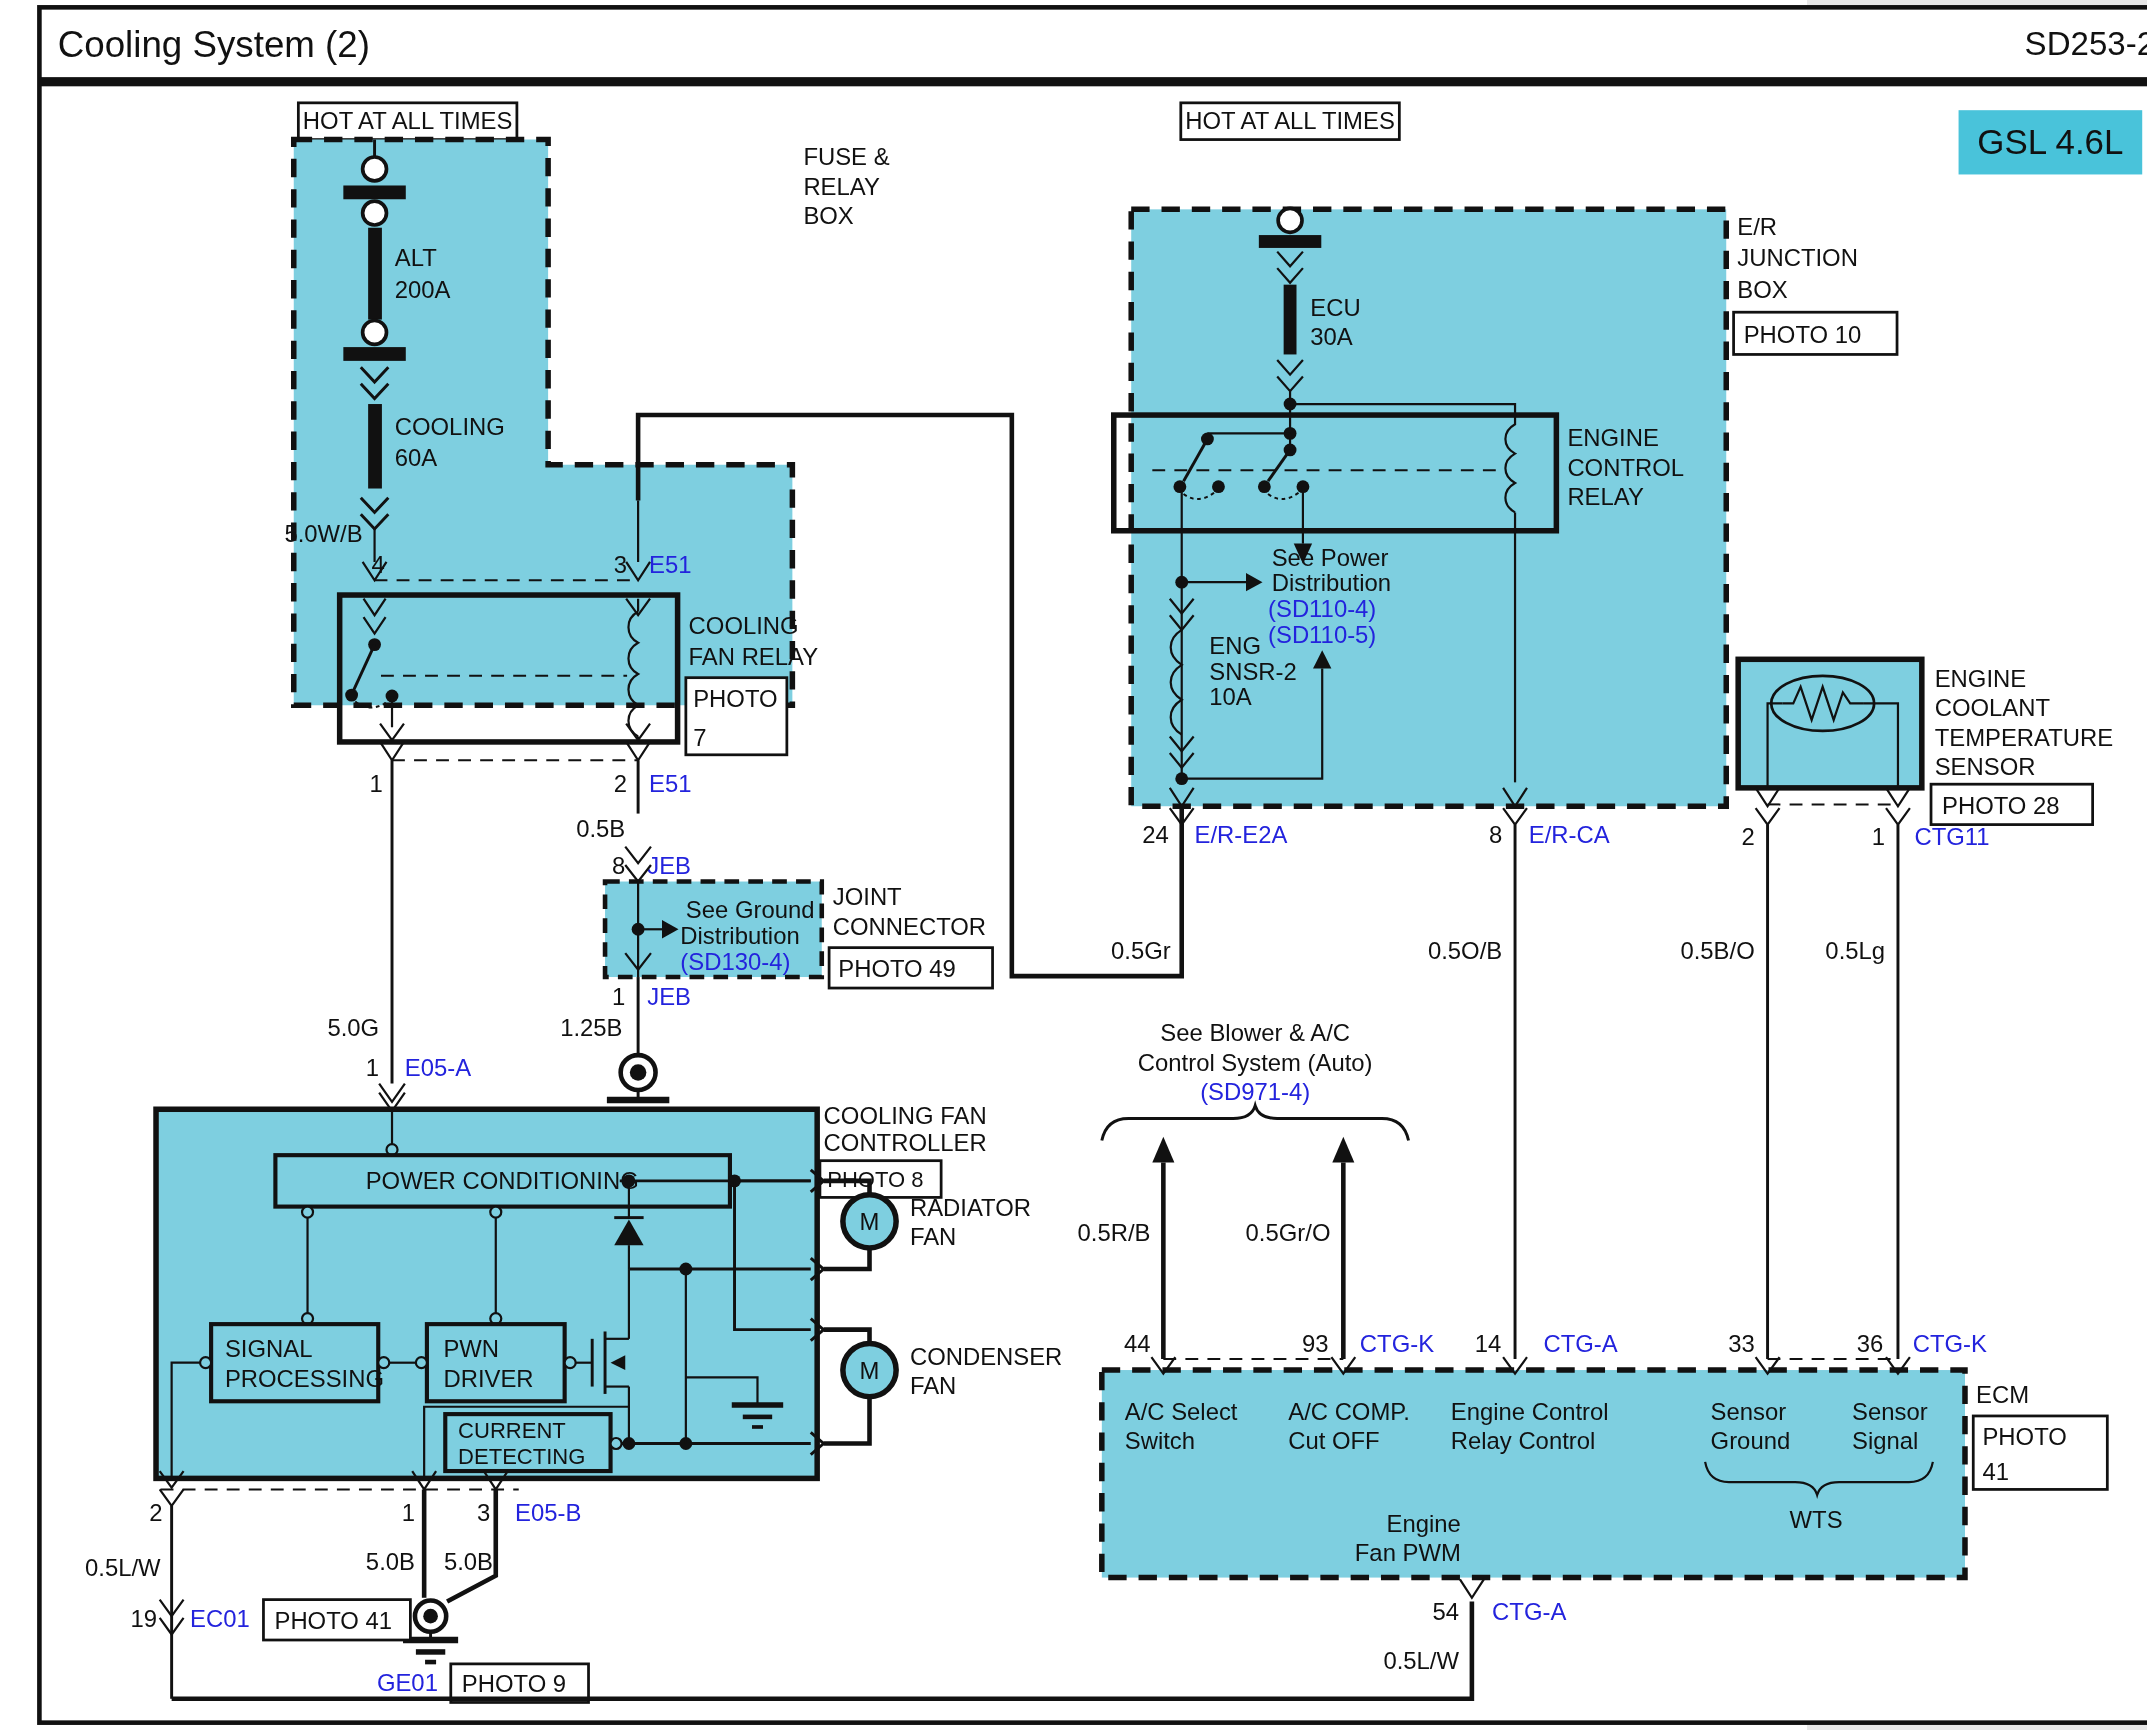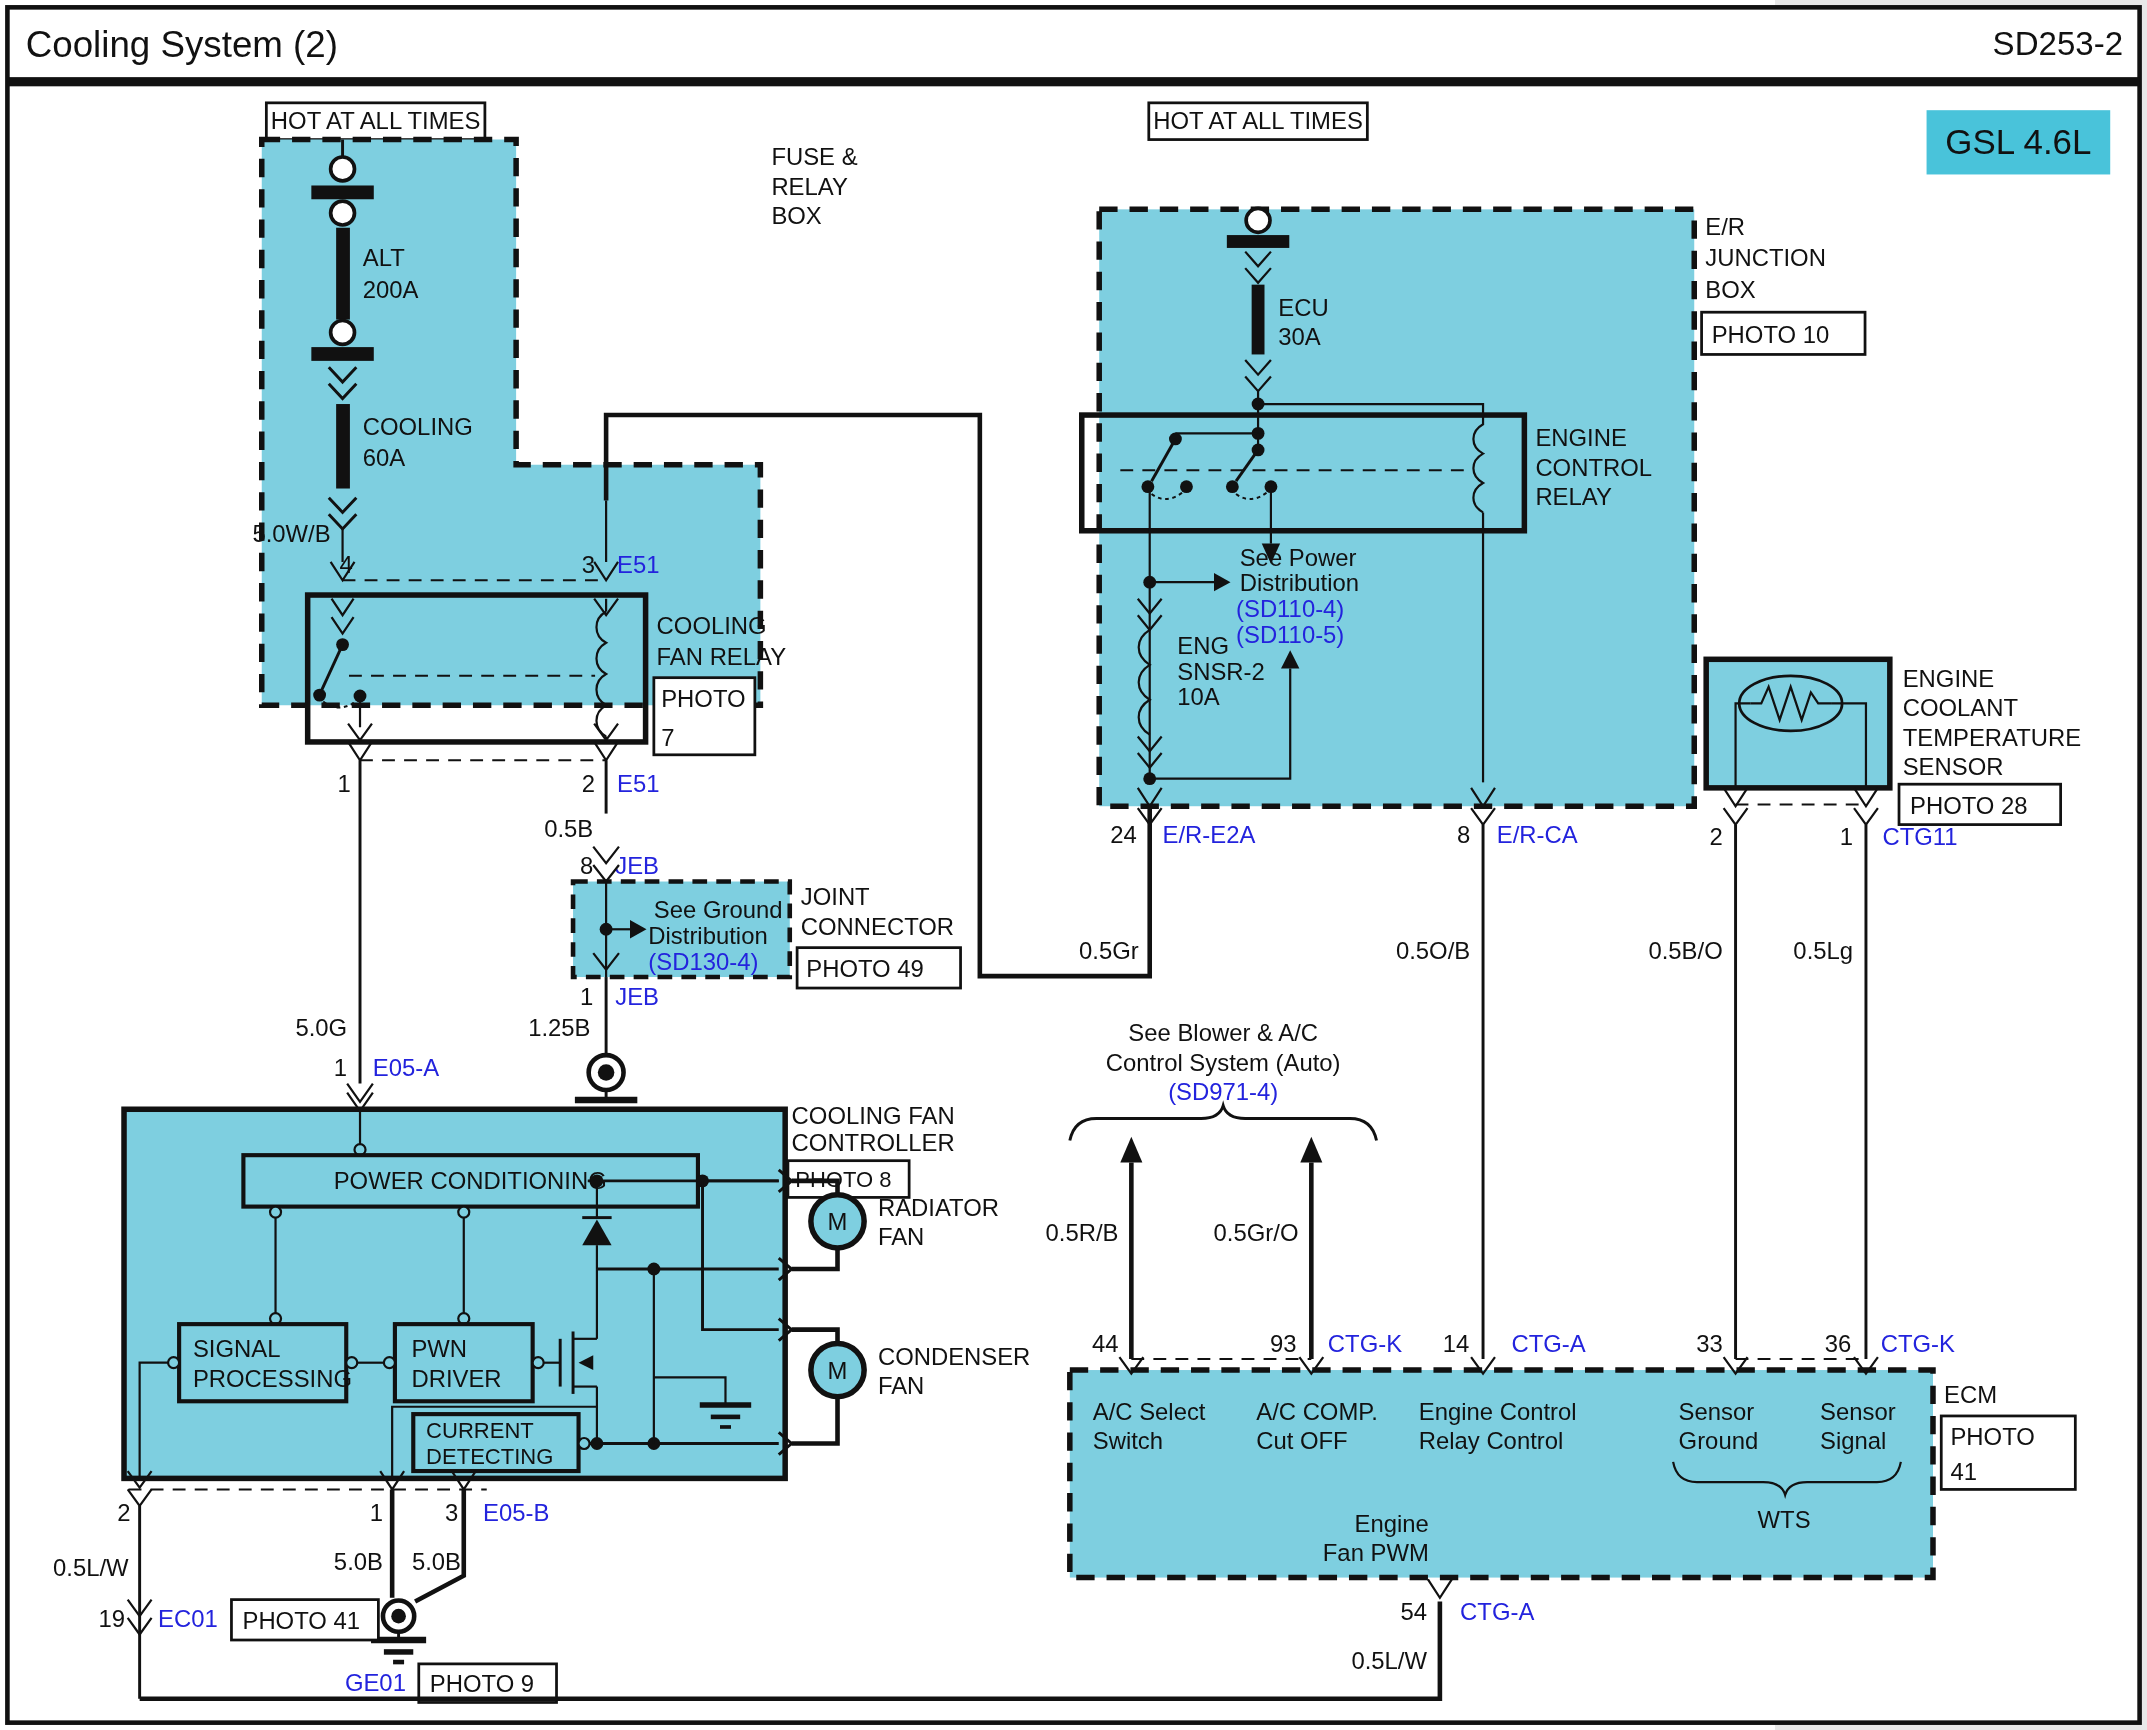--- a/index.html
+++ b/index.html
@@ -1,16 +1,16 @@
 <!DOCTYPE html>
 <html style="font-size:14.7px"><head>
 <meta charset="utf-8">
 <style>
   html,body{margin:0;padding:0;background:#e8e8e8;}
-  #page{position:relative;width:1775px;height:1730px;background:#ffffff;font-family:"Liberation Sans","DejaVu Sans",sans-serif;}
+  #page{position:relative;width:1775px;height:1730px;background:#ffffff;font-family:"Liberation Sans","DejaVu Sans",sans-serif;padding-left:32px;}
   svg{display:block;}
   text{fill:#111;font-family:"Liberation Sans","DejaVu Sans",sans-serif;font-size:26px;}
   .ttl{font-size:40px;}
   .code{font-size:36px;}
   .badge-t{font-size:38px;}
   .blue{fill:#2323dd;}
   .mid{text-anchor:middle;}
   .end{text-anchor:end;}
   .w2{stroke:#111;stroke-width:2.4;fill:none;}
   .w3{stroke:#111;stroke-width:3.2;fill:none;}

